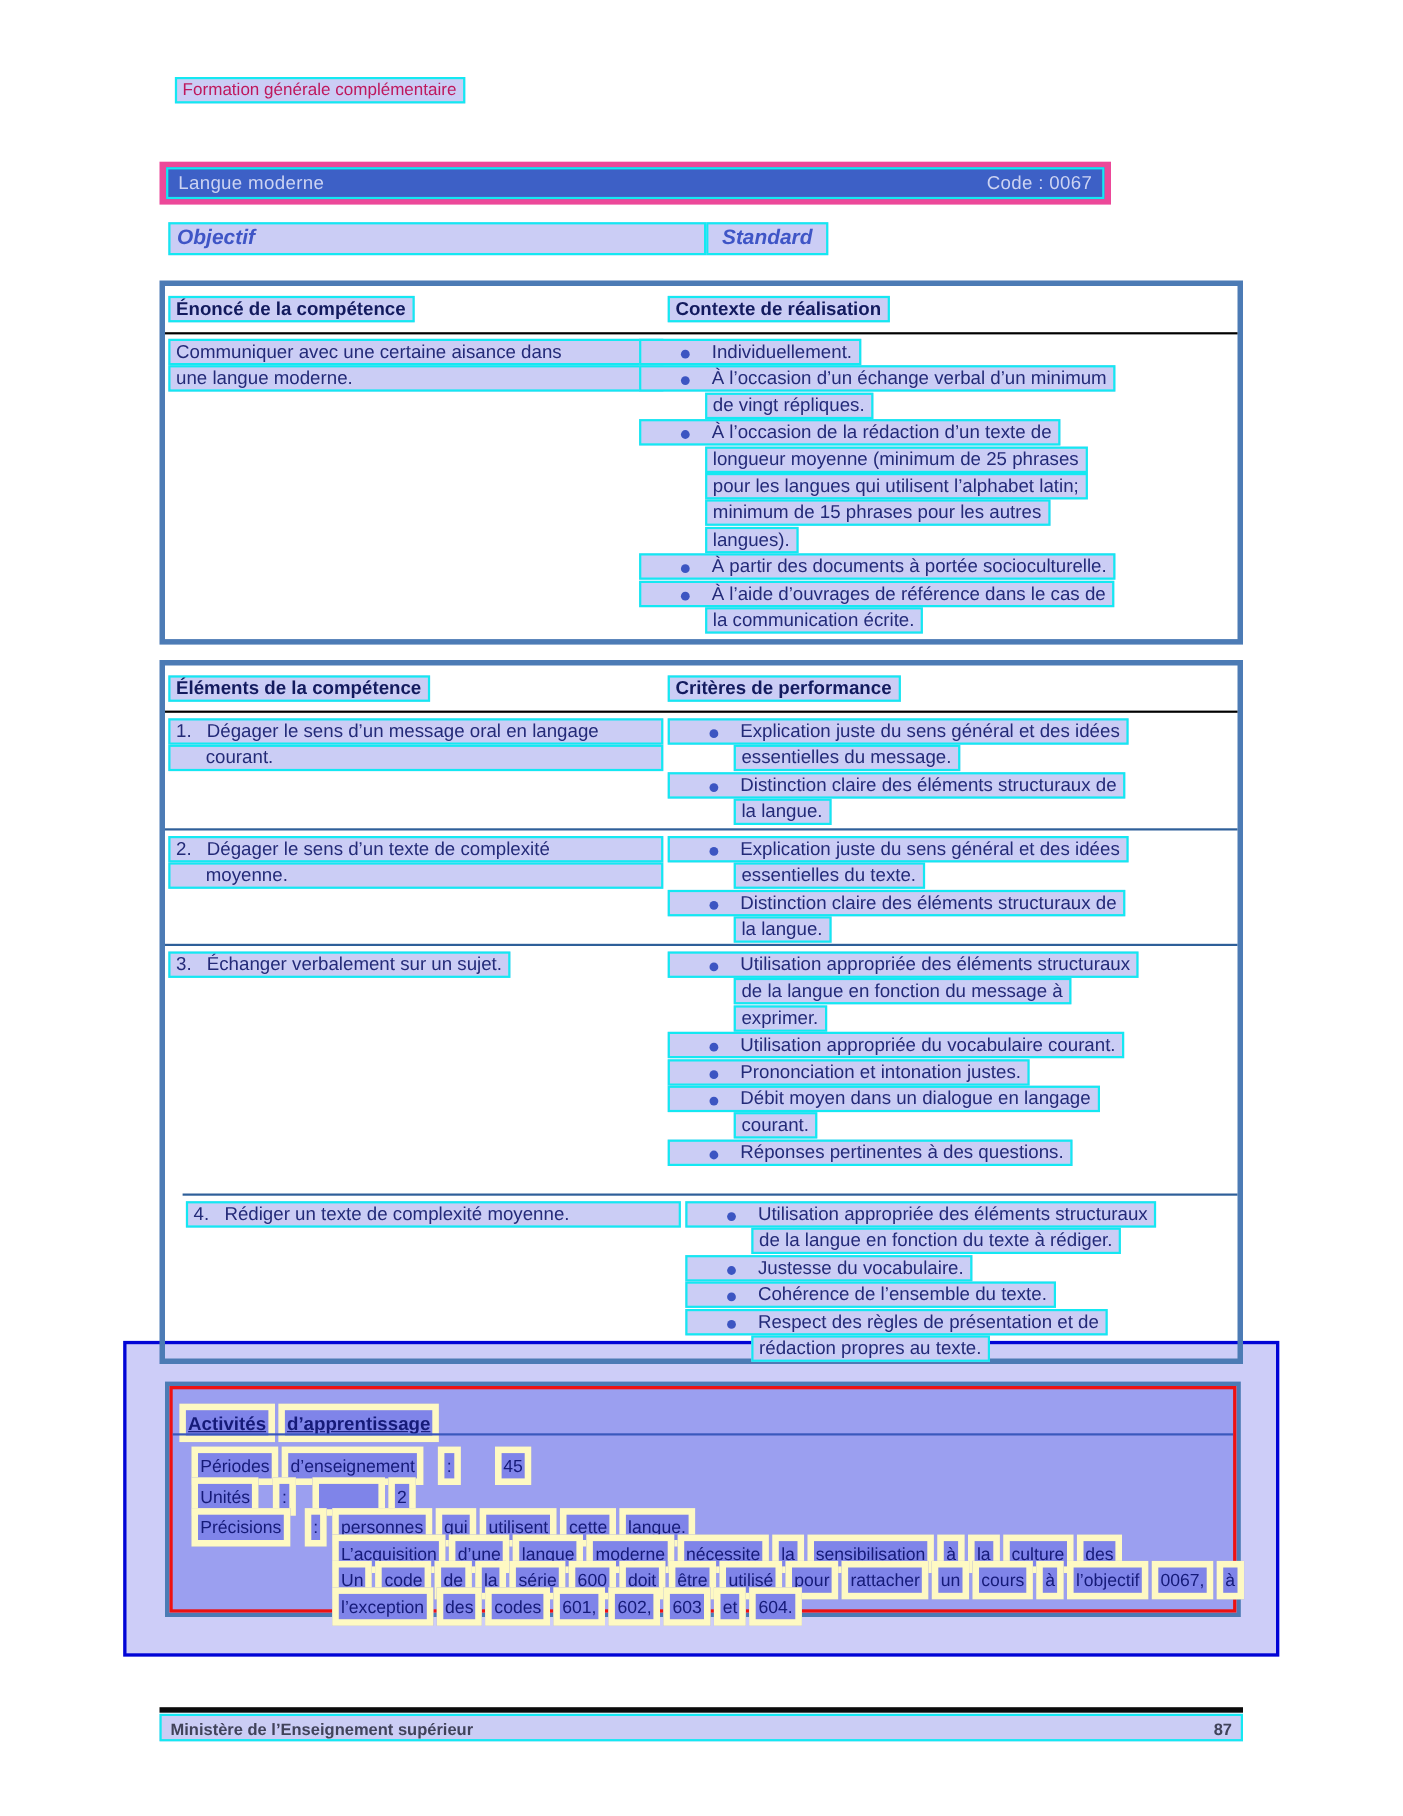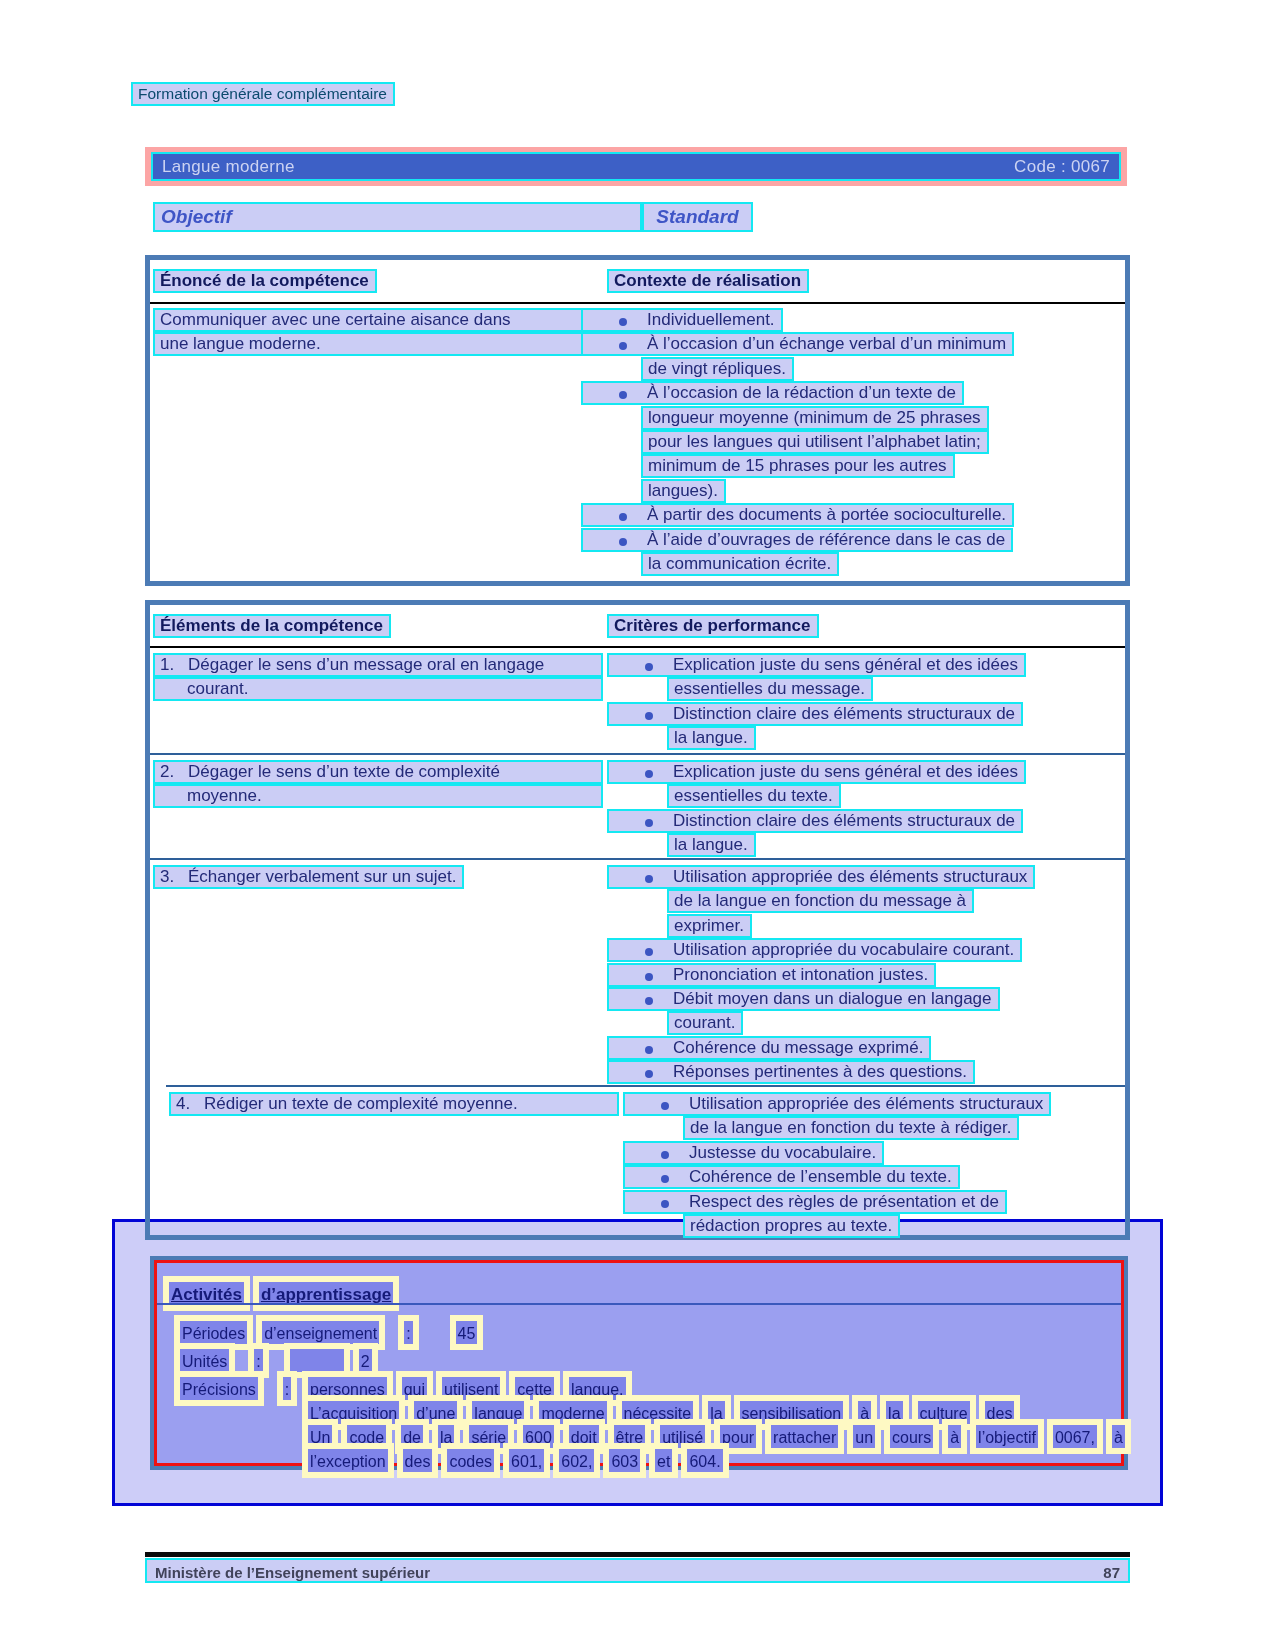--- a/index.html
+++ b/index.html
@@ -5,24 +5,24 @@
   html,body{margin:0;padding:0;background:#ffffff;}
   .page{position:relative;width:1275px;height:1651px;background:#ffffff;
         font-family:"Liberation Sans",sans-serif;color:#1e2470;overflow:hidden;}
 
   
   .hl{display:inline-block;background:#cbcdf5;border:2px solid #14e8f2;
       color:#232a78;font-size:17px;line-height:19px;padding:0 6px 1px 5px;
       box-sizing:border-box;white-space:nowrap;}
   .line{height:24.4px;white-space:nowrap;}
 
-  .toplabel{position:absolute;left:131px;top:70px;font-size:15.5px;color:#0c4a6e;margin-top:12px;}
-
-  
-  .bar{position:absolute;left:145px;top:147px;width:982px;height:39px;background:#fca5a5;}
+  .toplabel{position:absolute;left:159px;top:70px;font-size:15.5px;color:#be185d;}
+
+  
+  .bar{position:absolute;left:145px;top:147px;width:865px;height:39px;background:#ec4899;}
   .bar-inner{position:absolute;left:6px;top:5px;right:6px;height:25px;background:#3d60c6;
              border:2px solid #14e8f2;display:flex;justify-content:space-between;align-items:center;
              padding:0 9px;color:#ccd3f2;font-size:17px;letter-spacing:.3px;}
 
   
   .band{position:absolute;top:202px;height:30px;background:#cbcdf5;border:2px solid #14e8f2;
         box-sizing:border-box;font-size:19px;font-weight:bold;font-style:italic;color:#3f55c6;
         line-height:25px;}
   .band1{left:153px;width:489px;padding-left:6px;}
   .band2{left:642px;width:111px;text-align:center;}
@@ -176,21 +176,20 @@
         <div class="line"><span class="hl snug"><span class="num">3.</span><span>Échanger verbalement sur un sujet.</span></span></div>
       </div>
       <div class="rowR">
         <div class="line"><span class="hl b"><span class="dot"></span><span>Utilisation appropriée des éléments structuraux</span></span></div>
         <div class="line"><span class="hl c">de la langue en fonction du message à</span></div>
         <div class="line"><span class="hl c">exprimer.</span></div>
         <div class="line"><span class="hl b"><span class="dot"></span><span>Utilisation appropriée du vocabulaire courant.</span></span></div>
         <div class="line"><span class="hl b"><span class="dot"></span><span>Prononciation et intonation justes.</span></span></div>
         <div class="line"><span class="hl b"><span class="dot"></span><span>Débit moyen dans un dialogue en langage</span></span></div>
         <div class="line"><span class="hl c">courant.</span></div>
-        <div class="line"><span class="hl b"><span class="dot"></span><span>Cohérence du message exprimé.</span></span></div>
         <div class="line"><span class="hl b"><span class="dot"></span><span>Réponses pertinentes à des questions.</span></span></div>
       </div>
     </div>
 
     <div class="t2row r4">
       <div class="rowL">
         <div class="line">
             <span class="hl wide"><span class="num">4.</span><span>Rédiger un texte de complexité moyenne.</span></span>
           </div>
       </div>

